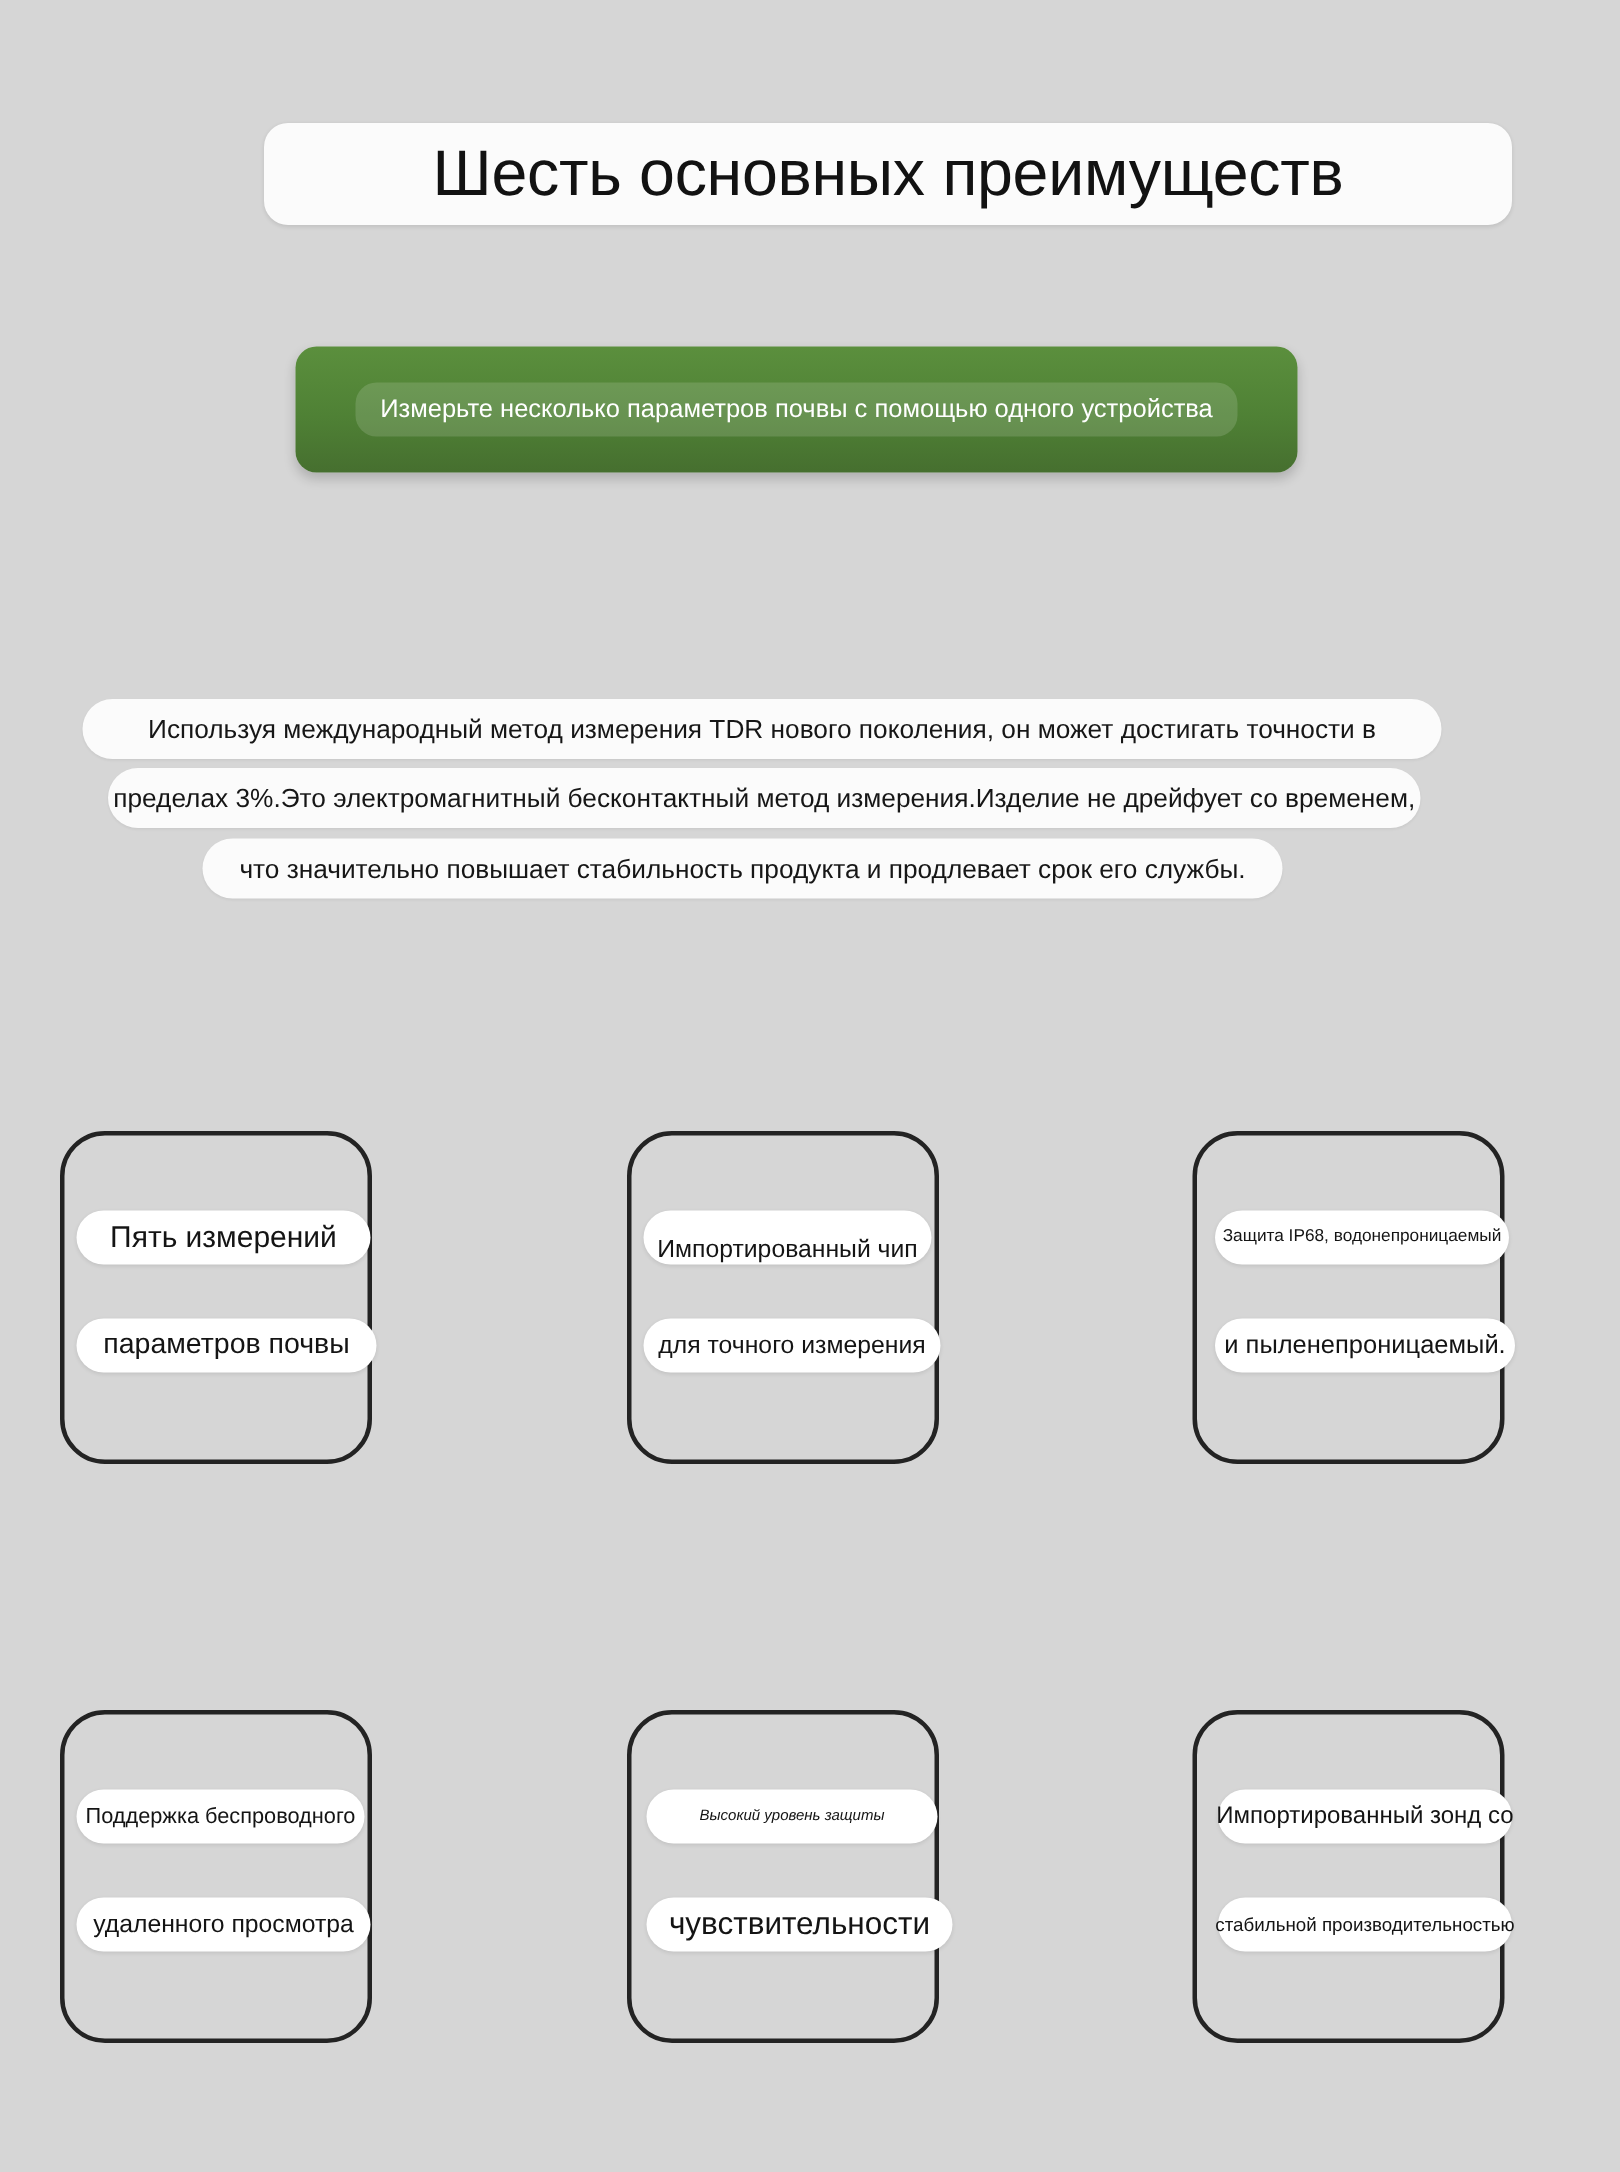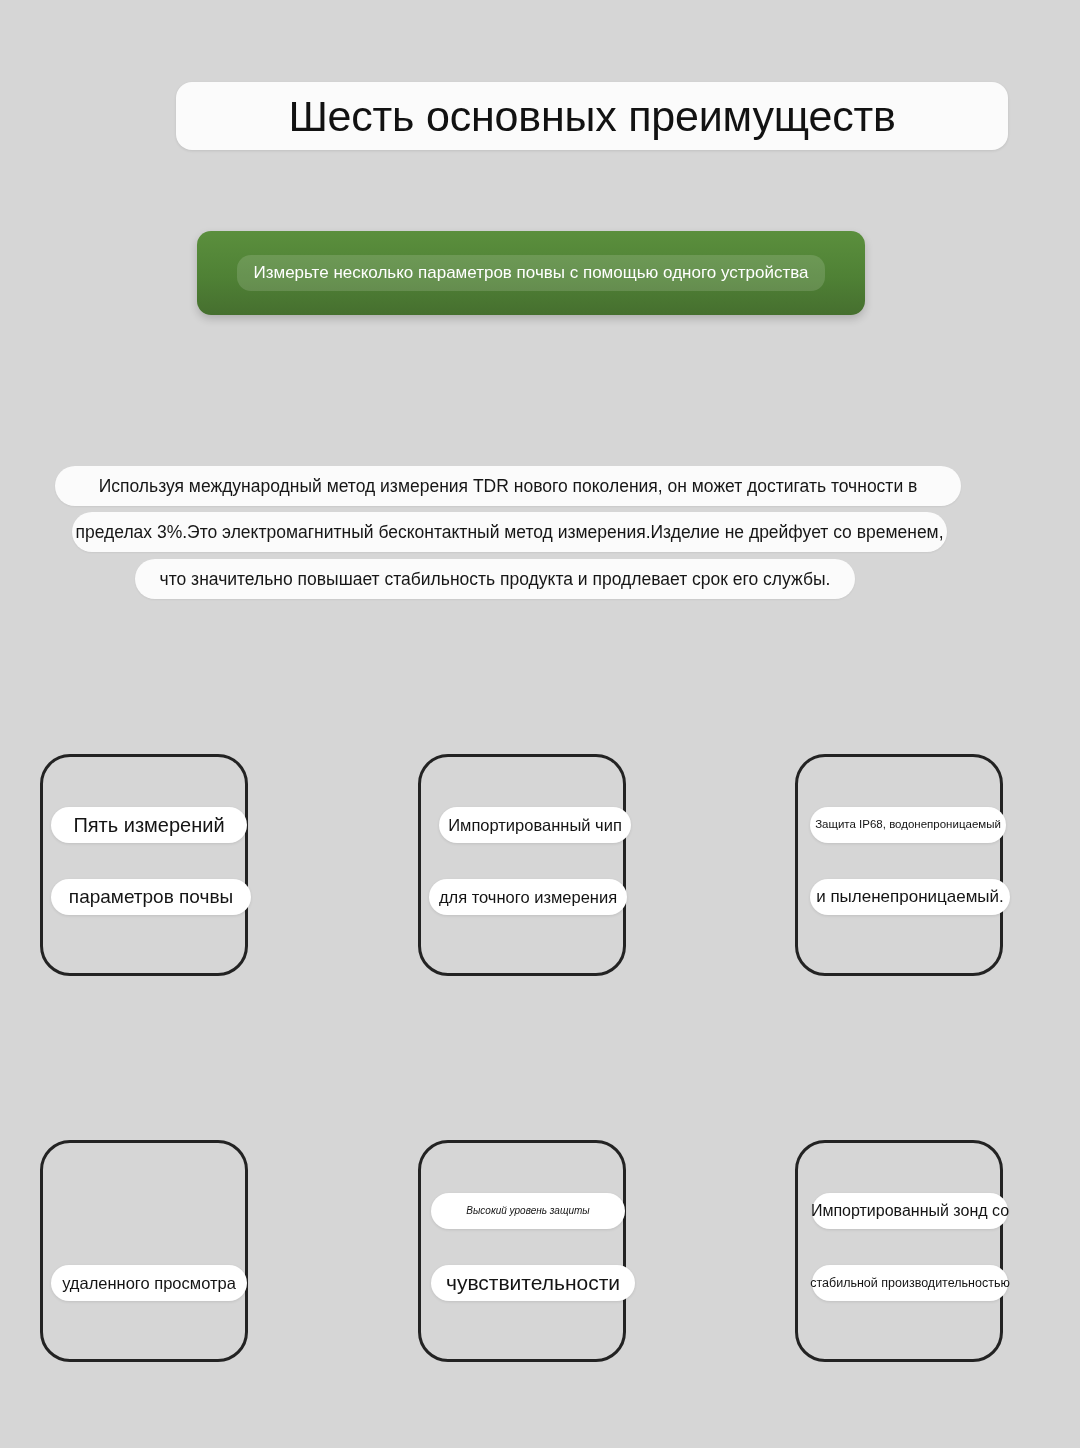--- a/index.html
+++ b/index.html
@@ -122,21 +122,21 @@
   }
   .pill-top    { top: 50px;  height: 36px; }
   .pill-bottom { top: 122px; height: 36px; }
 
   
   .c0 .pill-top    { left: 8px;  width: 196px; }
   .c0 .pill-top span    { font-size: 20px; }
   .c0 .pill-bottom { left: 8px;  width: 200px; }
   .c0 .pill-bottom span { font-size: 19px; }
 
-  .c1 .pill-top    { left: 18px;  width: 192px; }
+  .c1 .pill-top    { left: 8px;  width: 192px; align-items: flex-end; }
   .c1 .pill-top span    { font-size: 16.5px; }
   .c1 .pill-bottom { left: 8px;  width: 198px; }
   .c1 .pill-bottom span { font-size: 16.5px; }
 
   .c2 .pill-top    { left: 12px; width: 196px; }
   .c2 .pill-top span    { font-size: 11.5px; }
   .c2 .pill-bottom { left: 12px; width: 200px; }
   .c2 .pill-bottom span { font-size: 17px; }
 
   .c3 .pill-top    { left: 8px;  width: 192px; }
@@ -198,20 +198,23 @@
 <div class="card c2" id="card-2">
   <div class="card-pill pill-top">
     <span>Защита IP68, водонепроницаемый</span>
   </div>
   <div class="card-pill pill-bottom">
     <span>и пыленепроницаемый.</span>
   </div>
 </div>
 
 <div class="card c3" id="card-3">
+  <div class="card-pill pill-top">
+    <span>Поддержка беспроводного</span>
+  </div>
   <div class="card-pill pill-bottom">
     <span>удаленного просмотра</span>
   </div>
 </div>
 
 <div class="card c4" id="card-4">
   <div class="card-pill pill-top">
     <span>Высокий уровень защиты</span>
   </div>
   <div class="card-pill pill-bottom">

